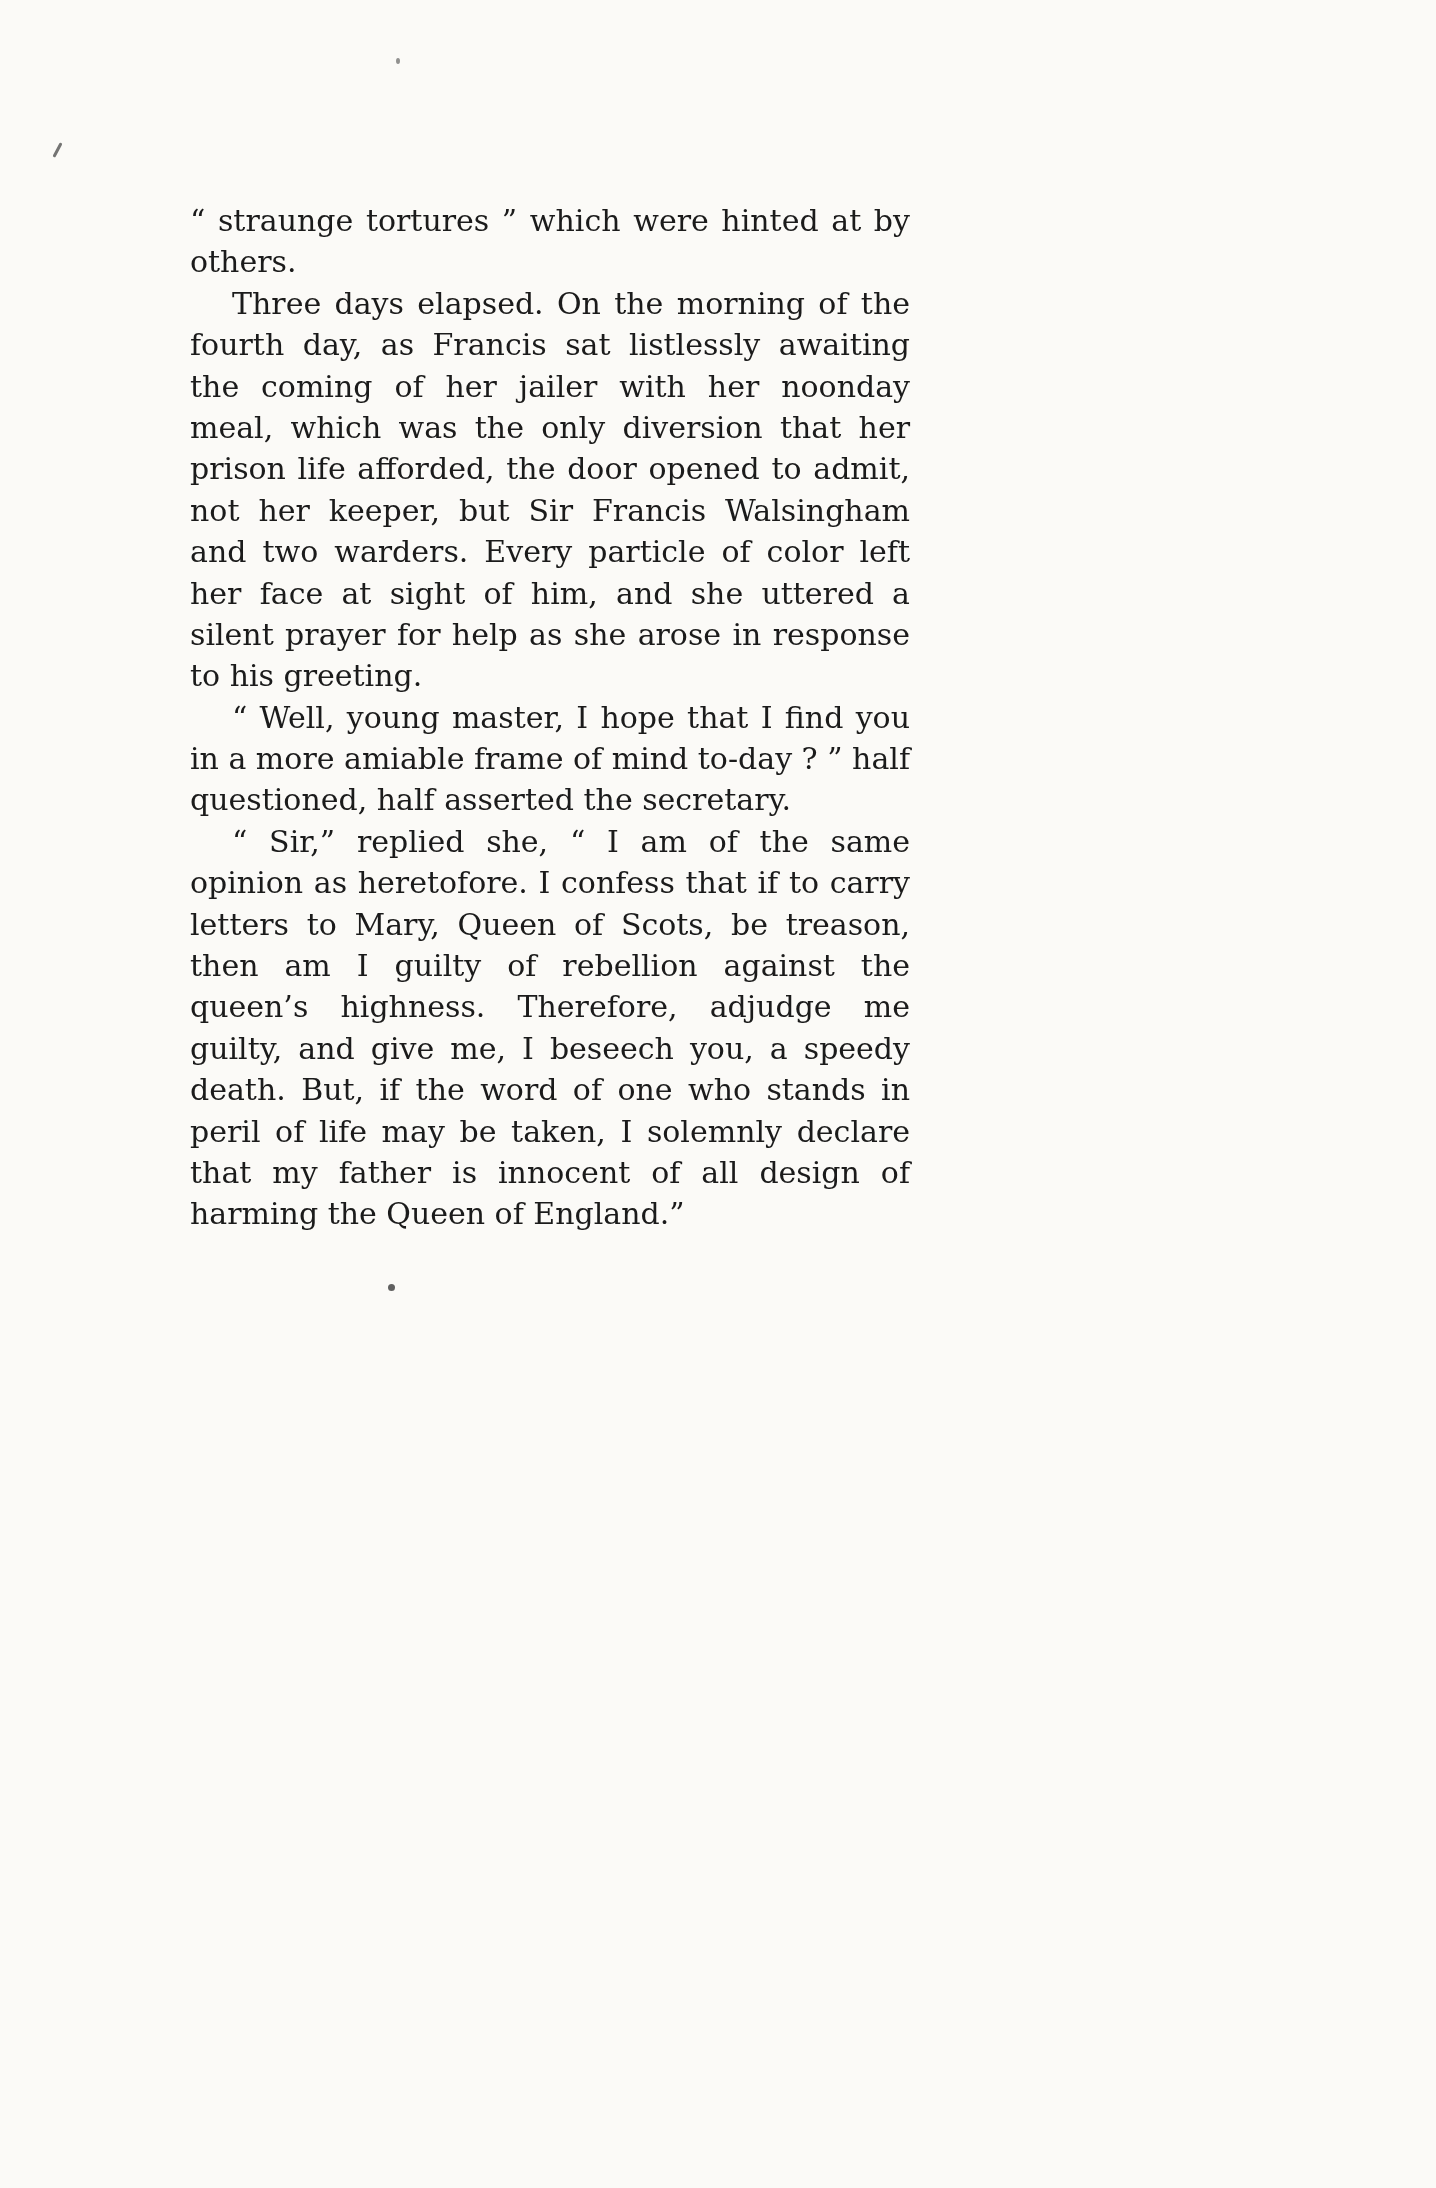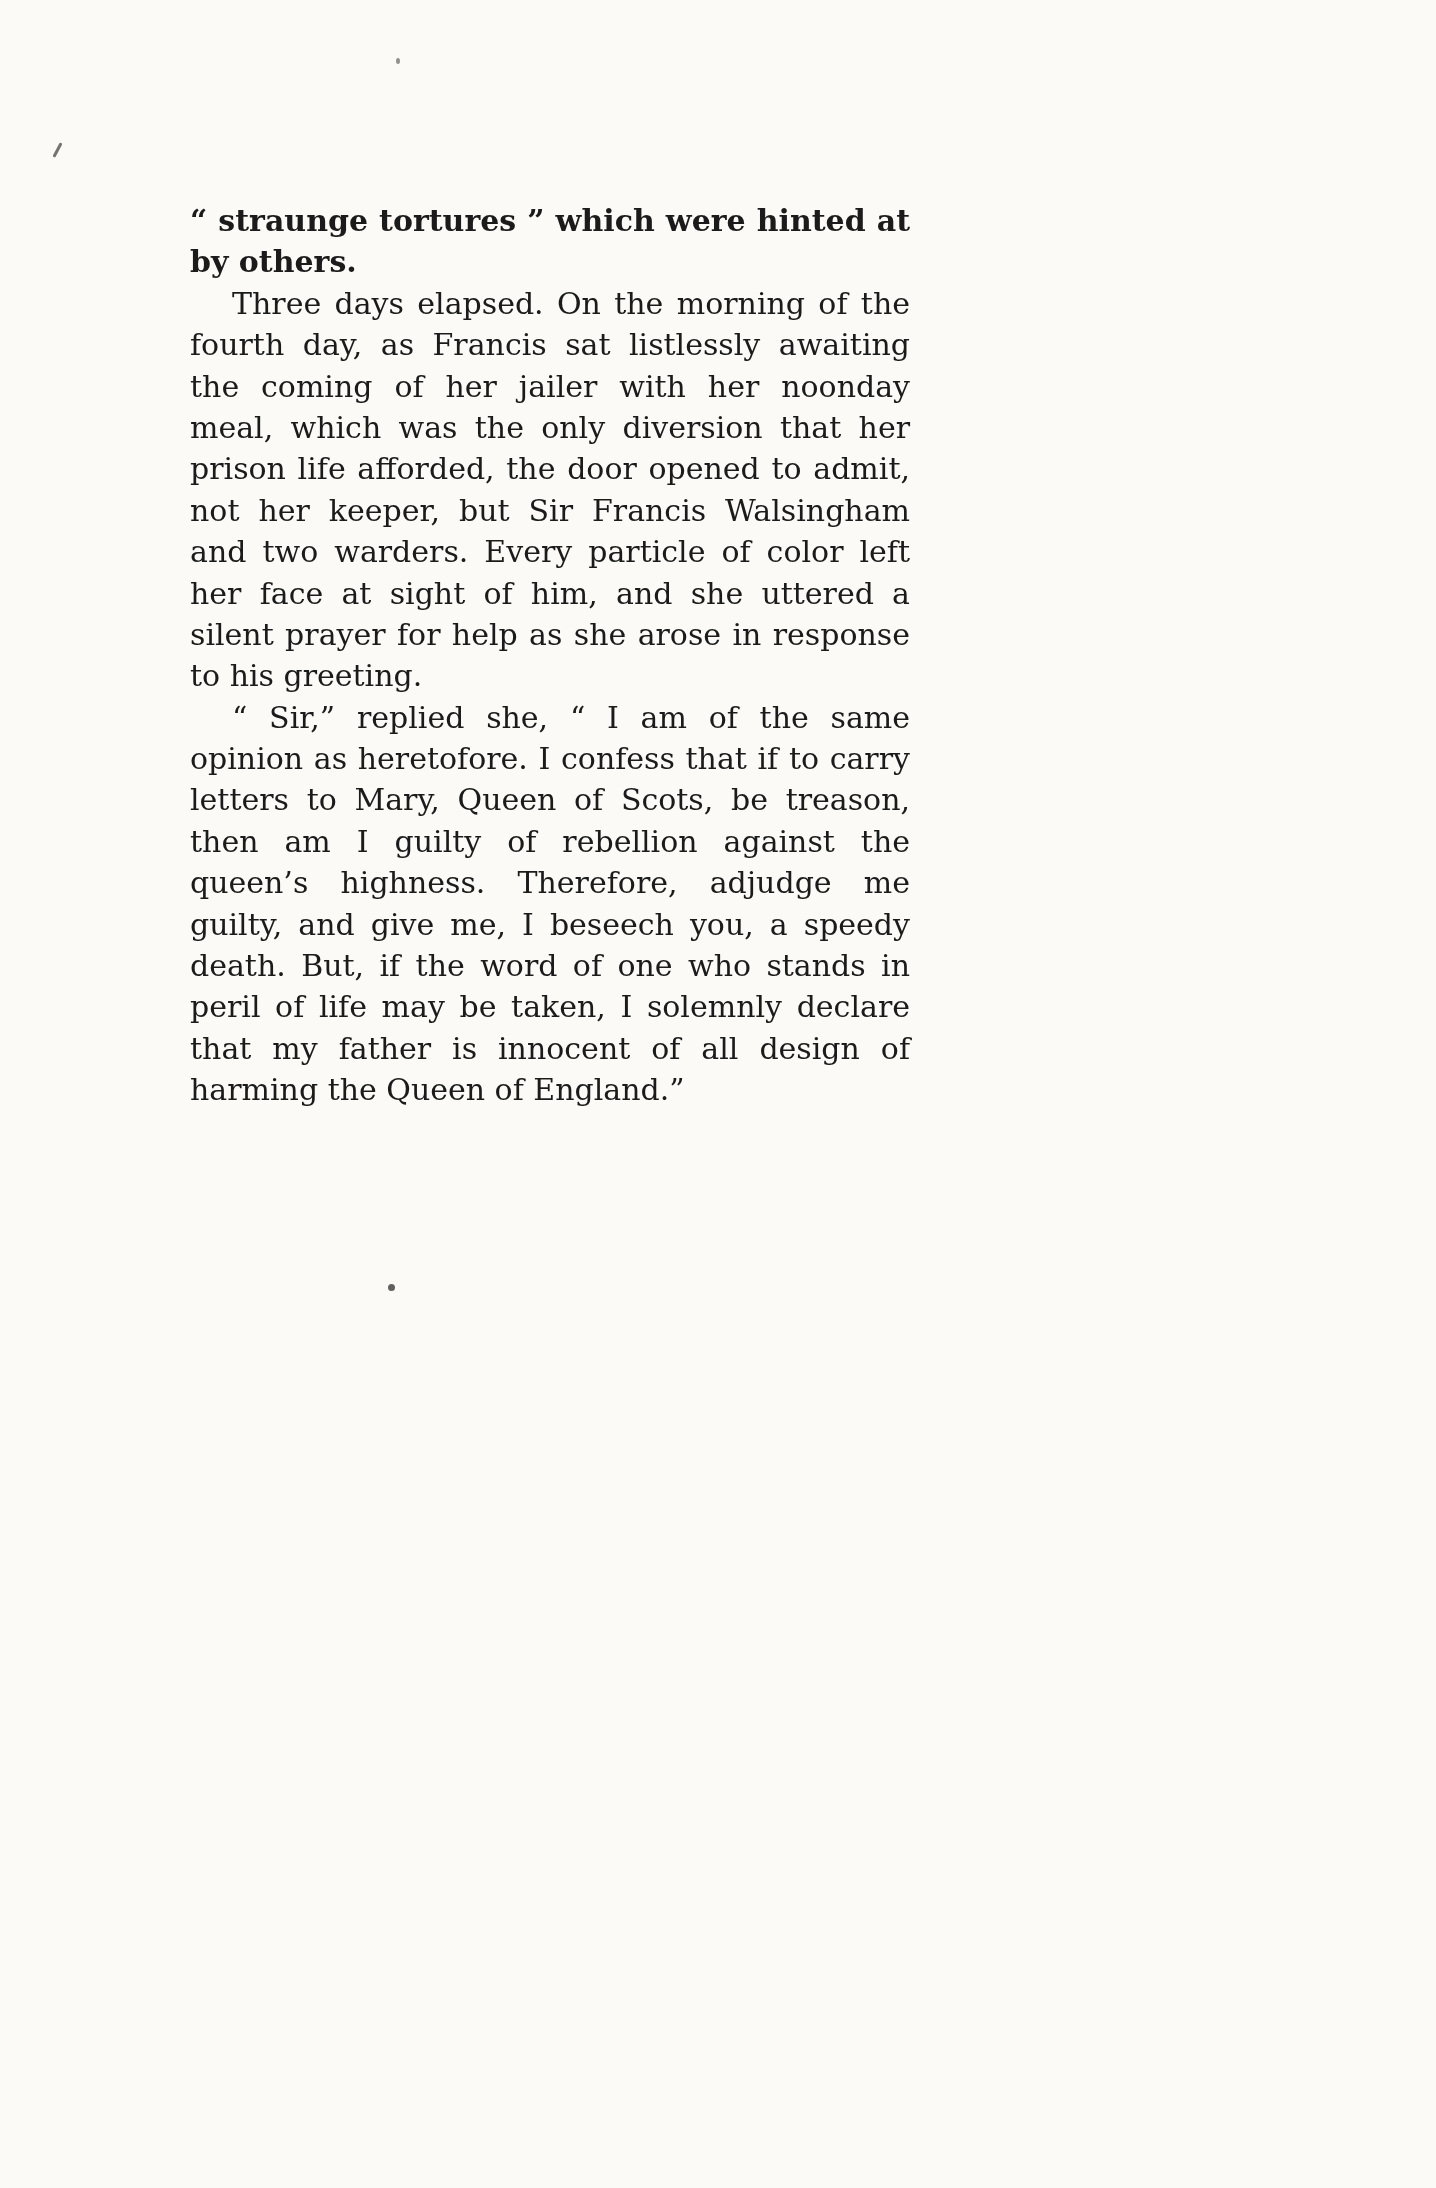--- a/index.html
+++ b/index.html
@@ -49,21 +49,20 @@
     text-align: justify;
     text-justify: inter-word;
   }
   .para {
     margin: 0;
     padding: 0;
     text-indent: 42px;
   }
   .para.no-indent {
     text-indent: 0;
-    font-weight: bold;
   }
   .scan-mark {
     position: absolute;
     background: #3a3a3a;
   }
   .scan-dot {
     left: 388px;
     top: 1284px;
     width: 7px;
     height: 7px;
@@ -90,20 +89,21 @@
 </style>
 </head>
 <body>
 
 <div class="page">
 
 
   <main class="text-block">
     <p class="para no-indent">“ straunge tortures ” which were hinted at by others.</p>
     <p class="para">Three days elapsed.  On the morning of the fourth day, as Francis sat listlessly awaiting the coming of her jailer with her noonday meal, which was the only diversion that her prison life afforded, the door opened to admit, not her keeper, but Sir Francis Walsingham and two warders.  Every particle of color left her face at sight of him, and she uttered a silent prayer for help as she arose in response to his greeting.</p>
+    <p class="para">“ Well, young master, I hope that I find you in a more amiable frame of mind to-day ? ” half questioned, half asserted the secretary.</p>
     <p class="para">“ Sir,” replied she, “ I am of the same opinion as heretofore.  I confess that if to carry letters to Mary, Queen of Scots, be treason, then am I guilty of rebellion against the queen’s highness.  Therefore, adjudge me guilty, and give me, I beseech you, a speedy death.  But, if the word of one who stands in peril of life may be taken, I solemnly declare that my father is innocent of all design of harming the Queen of England.”</p>
   </main>
 
   <div class="scan-mark scan-slash"></div>
   <div class="scan-mark scan-speck"></div>
   <div class="scan-mark scan-dot"></div>
 
 </div>
 
 </body></html>

